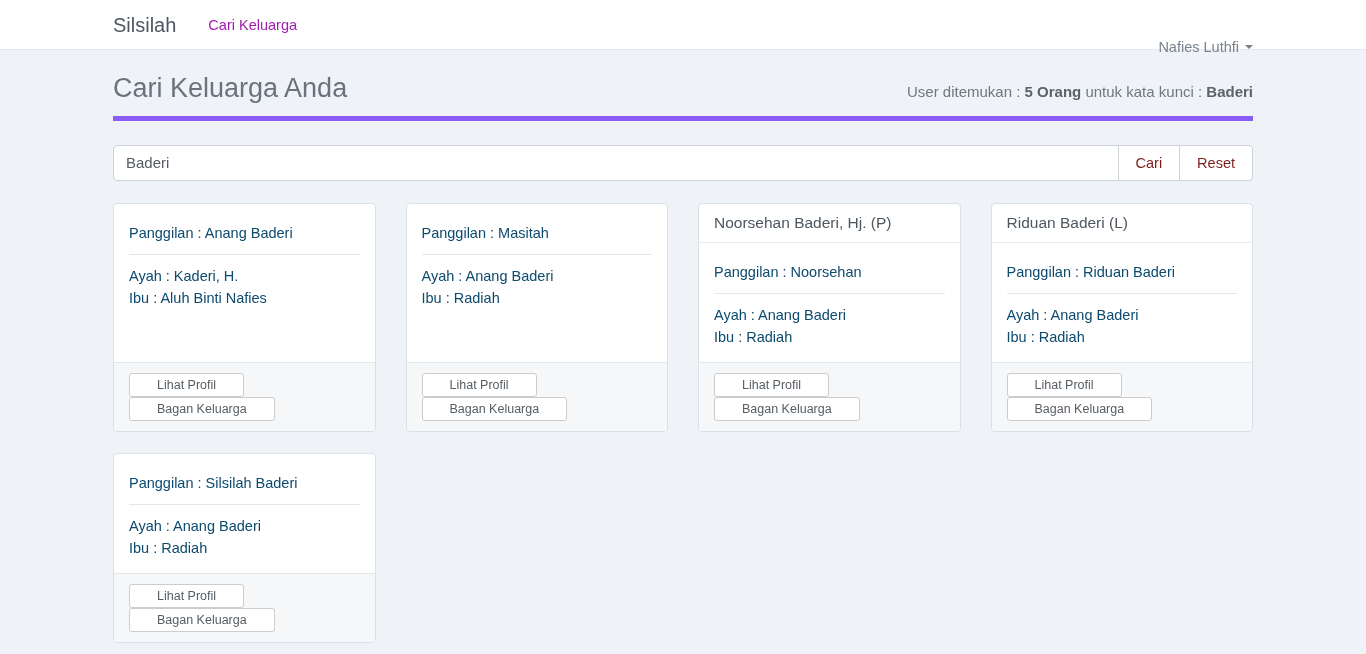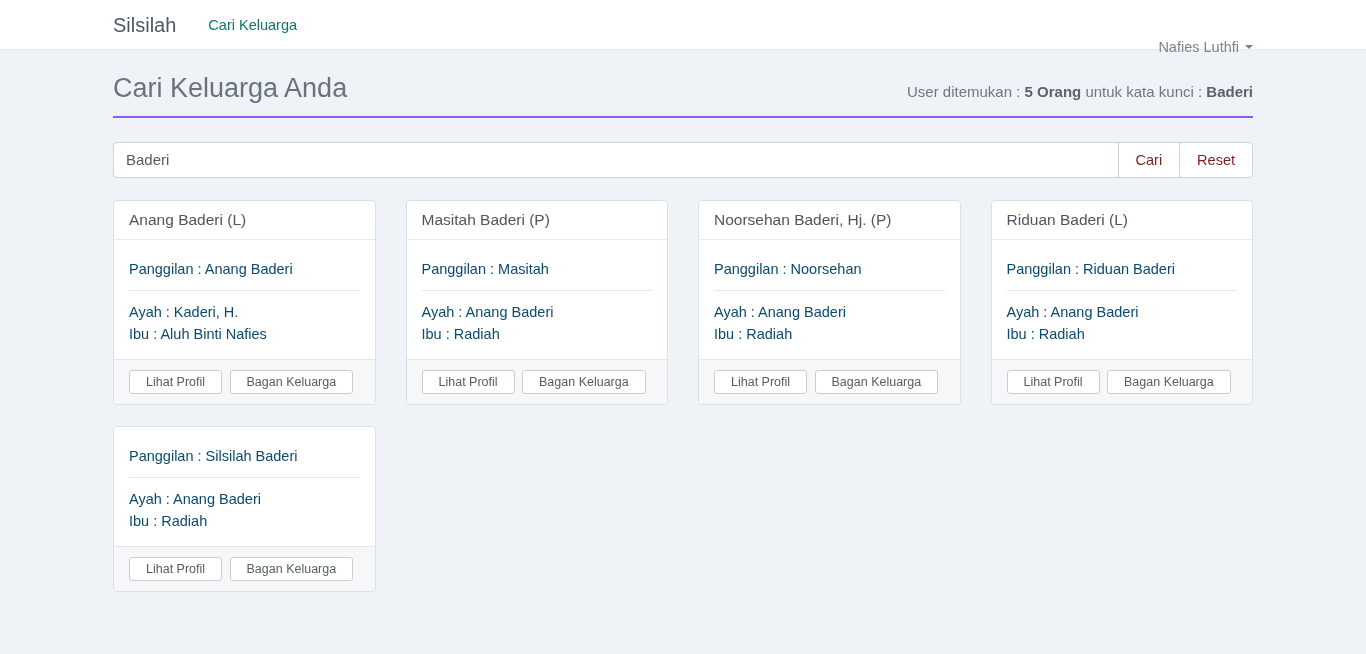--- a/index.html
+++ b/index.html
@@ -30,21 +30,21 @@
   }
   .brand {
     font-size: 20px;
     color: #4e5760;
     text-decoration: none;
     cursor: pointer;
   }
   .nav-link {
     margin-left: 32px;
     font-size: 14.5px;
-    color: #0f766e;
+    color: #a21caf;
     text-decoration: none;
     cursor: pointer;
   }
   .navbar-right {
     margin-left: auto;
     display: flex;
     align-items: center;
     font-size: 14.5px;
     color: #79838d;
     cursor: pointer;
@@ -58,21 +58,21 @@
     border-right: 4px solid transparent;
     border-top: 4px solid #79838d;
   }
 
   
   .page-header {
     display: flex;
     justify-content: space-between;
     align-items: flex-end;
     padding: 24px 0 12px 0;
-    border-bottom: 2px solid #8b5cf6;
+    border-bottom: 5px solid #8b5cf6;
   }
   .page-title {
     font-size: 27px;
     font-weight: 400;
     color: #6a737d;
     margin: 0;
     line-height: 1.1;
   }
   .result-summary {
     font-size: 15px;
@@ -149,21 +149,21 @@
     border-top: 1px solid #e3e7ea;
     margin: 10px 0;
   }
   .card-footer {
     background: #f6f7f8;
     border-top: 1px solid #e3e7ea;
     padding: 10px 15px;
   }
   .action-btn {
     font-size: 12.5px;
-    padding: 4px 16px;
+    padding: 4px 27px;
     background: #ffffff;
     border: 1px solid #cccccc;
     border-radius: 3px;
     color: #555d64;
     font-family: "Liberation Sans", sans-serif;
     cursor: pointer;
     margin-right: 3px;
   }
 </style>
 </head>
@@ -188,34 +188,32 @@
   </div>
 
   <div class="search-row">
     <input class="search-input" type="text" value="Baderi" style="">
     <button class="search-btn">Cari</button>
     <button class="search-btn last">Reset</button>
   </div>
 
   <div class="cards-grid">
       <div class="person-card">
-    <div class="card-heading">Anang Baderi (L)</div>
     <div class="card-body">
       <p class="nickname">Panggilan : Anang Baderi</p>
       <hr class="body-divider">
       <p>Ayah : Kaderi, H.</p>
       <p>Ibu : Aluh Binti Nafies</p>
     </div>
     <div class="card-footer">
       <button class="action-btn">Lihat Profil</button>
       <button class="action-btn">Bagan Keluarga</button>
     </div>
   </div>
       <div class="person-card">
-    <div class="card-heading">Masitah Baderi (P)</div>
     <div class="card-body">
       <p class="nickname">Panggilan : Masitah</p>
       <hr class="body-divider">
       <p>Ayah : Anang Baderi</p>
       <p>Ibu : Radiah</p>
     </div>
     <div class="card-footer">
       <button class="action-btn">Lihat Profil</button>
       <button class="action-btn">Bagan Keluarga</button>
     </div>

